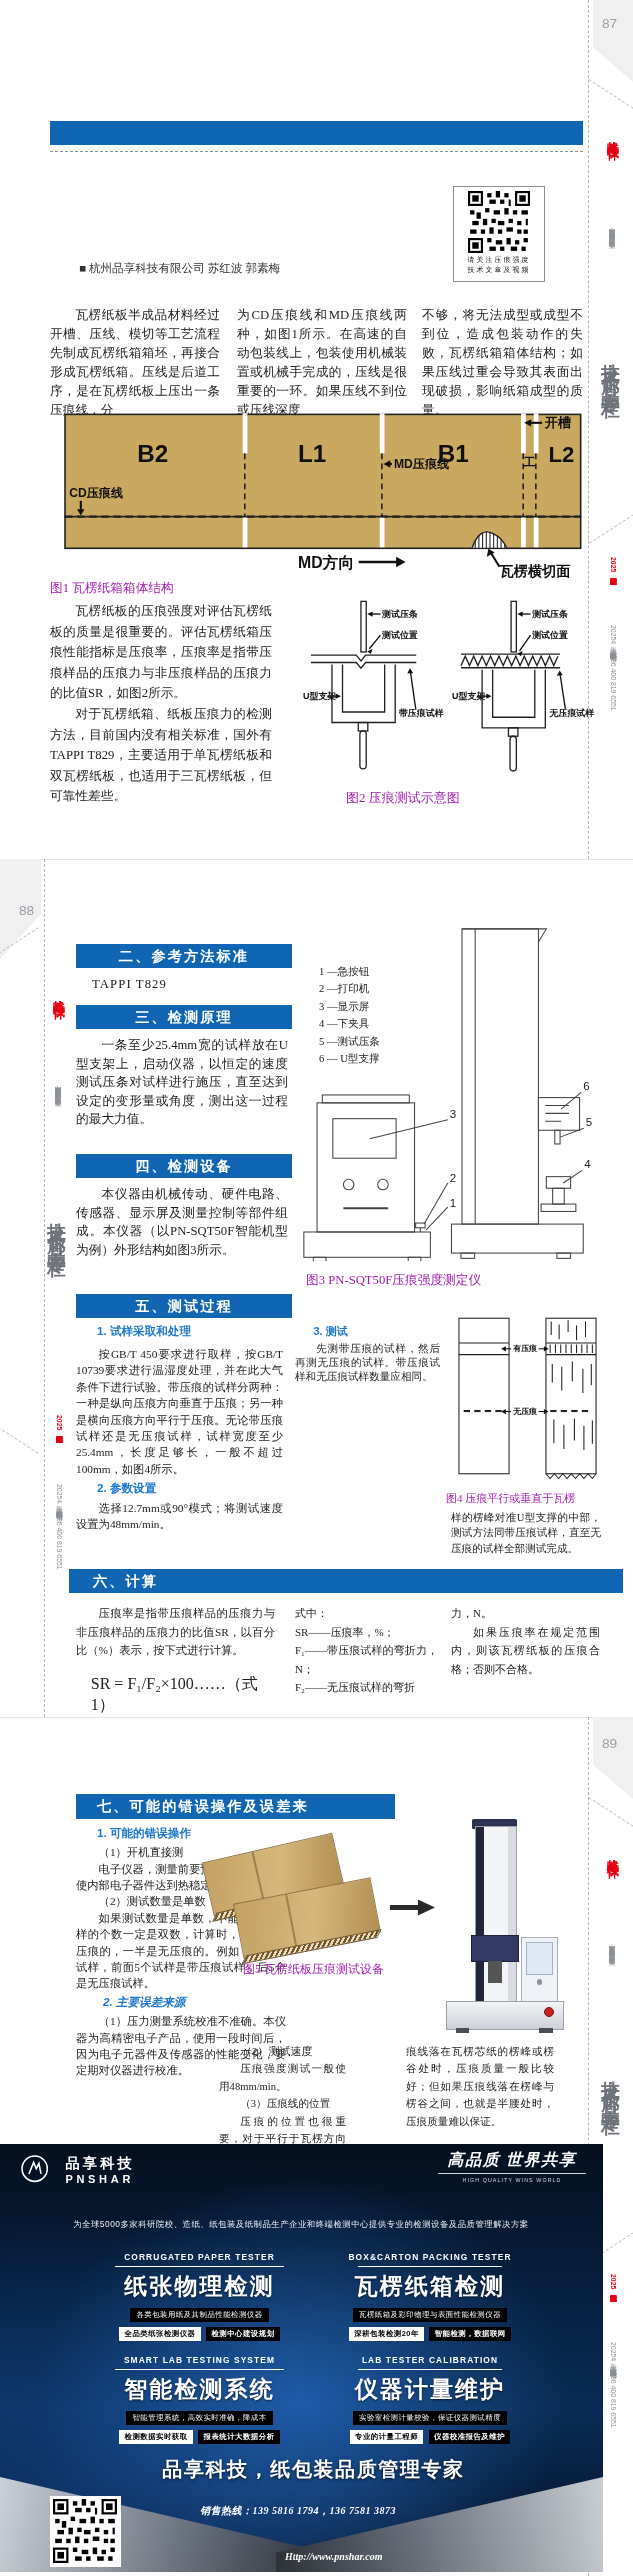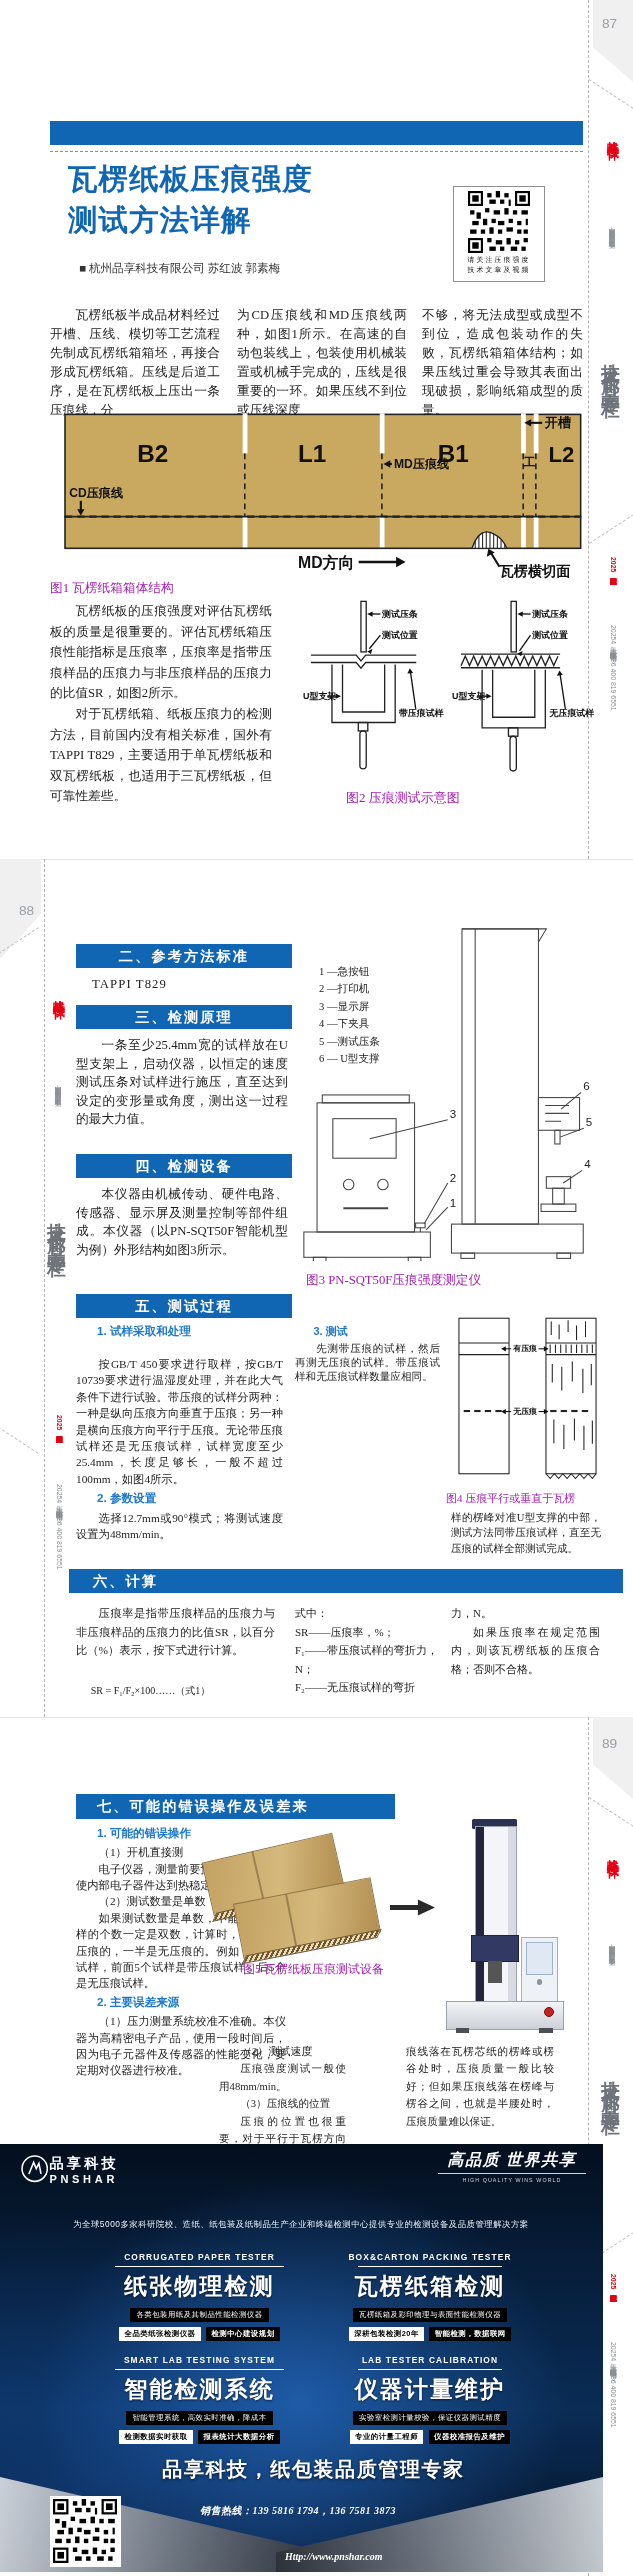--- a/index.html
+++ b/index.html
@@ -58,24 +58,20 @@
   <div class="abs pnum" style="left:602px;top:16px;">87</div>
   <div class="abs v sb-red" style="left:604px;top:131px;font-size:12px;letter-spacing:1.6px;">战略合作伙伴</div>
   <div class="abs v sb-gray" style="left:607px;top:222px;font-size:6.6px;letter-spacing:0.5px;">中国国际瓦楞展 中国国际彩盒展 《国际纸板工业》</div>
   <div class="abs v sb-big" style="left:598px;top:349px;font-size:18.5px;">技术长廊·品享专栏</div>
   <div class="abs v sb-red" style="left:608px;top:557px;font-size:6.9px;">2025中国国际瓦楞展</div>
   <div class="abs v sb-gray" style="left:608px;top:625px;font-size:6.9px;">2025年4月 上海新国际博览中心 电话：+86 400 819 6551</div>
 
   <div class="abs" style="left:50px;top:121px;width:533px;height:24px;background:#1066b2;"></div>
   <div class="abs" style="left:50px;top:151px;width:533px;border-top:1.6px dashed #8d8d8d;"></div>
 
-  <div class="abs" style="left:68px;top:158px;font-size:29.5px;font-weight:bold;color:#1066b2;line-height:41px;letter-spacing:1.1px;">
-    <div>瓦楞纸板压痕强度</div>
-    <div>测试方法详解</div>
-  </div>
   <div class="abs serif" style="left:79px;top:261px;font-size:11.6px;color:#333;">■ 杭州品享科技有限公司  苏红波  郭素梅</div>
 
   <div class="abs qrbox" style="left:453px;top:186px;width:90px;height:94px;">
     <svg width="62" height="62" viewBox="0 0 29 29" style="margin-top:4.2px;">
       <g id="qrpat" fill="#000">
         <rect x="0" y="0" width="7" height="7"></rect>
           <rect x="1" y="1" width="5" height="5" fill="#fff"></rect>
           <rect x="2" y="2" width="3" height="3"></rect>
         <rect x="22" y="0" width="7" height="7"></rect>
           <rect x="23" y="1" width="5" height="5" fill="#fff"></rect>
@@ -304,21 +300,21 @@
     <div>4 —下夹具</div>
     <div>5 —测试压条</div>
     <div>6 — U型支撑</div>
   </div>
   <div class="abs cap" style="left:306px;top:1272px;width:285px;font-size:12.7px;">图3 PN-SQT50F压痕强度测定仪</div>
 
   <div class="abs secbar" style="left:76px;top:1294px;width:216px;height:24px;">五、测试过程</div>
 
   <div class="abs" style="left:76px;top:1324px;width:207px;">
     <div class="bsub" style="font-size:11.6px;margin-left:21px;">1. 试样采取和处理</div>
-    <div class="bt indent" style="font-size:11.3px;line-height:16.4px;margin-top:17px;">按GB/T 450要求进行取样，按GB/T 10739要求进行温湿度处理，并在此大气条件下进行试验。带压痕的试样分两种：一种是纵向压痕方向垂直于压痕；另一种是横向压痕方向平行于压痕。无论带压痕试样还是无压痕试样，试样宽度至少25.4mm，长度足够长，一般不超过100mm，如图4所示。</div>
+    <div class="bt indent" style="font-size:11.3px;line-height:16.4px;margin-top:7px;">按GB/T 450要求进行取样，按GB/T 10739要求进行温湿度处理，并在此大气条件下进行试验。带压痕的试样分两种：一种是纵向压痕方向垂直于压痕；另一种是横向压痕方向平行于压痕。无论带压痕试样还是无压痕试样，试样宽度至少25.4mm，长度足够长，一般不超过100mm，如图4所示。</div>
     <div class="bsub" style="font-size:11.6px;margin-left:21px;margin-top:4.2px;">2. 参数设置</div>
     <div class="bt indent" style="font-size:11.3px;line-height:16.4px;margin-top:3.2px;">选择12.7mm或90°模式；将测试速度设置为48mm/min。</div>
   </div>
 
   <div class="abs" style="left:295px;top:1324px;width:145px;">
     <div class="bsub" style="font-size:11px;margin-left:18.5px;">3. 测试</div>
     <div class="bt indent" style="font-size:10.6px;line-height:14.2px;margin-top:2.6px;">先测带压痕的试样，然后再测无压痕的试样。带压痕试样和无压痕试样数量应相同。</div>
   </div>
 
   <svg class="abs" style="left:451px;top:1314px;" width="153" height="174" viewBox="0 0 290 330">
@@ -385,21 +381,21 @@
       <polygon points="95,185 104,180 104,190"></polygon>
         <polygon points="185,185 176,180 176,190"></polygon>
     </g>
   </svg>
   <div class="abs cap" style="left:446px;top:1491px;width:158px;font-size:11px;">图4 压痕平行或垂直于瓦楞</div>
   <div class="abs bt" style="left:451px;top:1510px;width:150px;font-size:10.6px;line-height:15.3px;">样的楞峰对准U型支撑的中部，测试方法同带压痕试样，直至无压痕的试样全部测试完成。</div>
 
   <div class="abs secbar left" style="left:69px;top:1569px;width:530px;height:24px;">六、计算</div>
   <div class="abs" style="left:76px;top:1604px;width:199px;">
     <div class="bt indent" style="font-size:11.3px;line-height:18.5px;">压痕率是指带压痕样品的压痕力与非压痕样品的压痕力的比值SR，以百分比（%）表示，按下式进行计算。</div>
-    <div class="serif" style="font-size:10px;margin-top:24px;margin-left:14.8px;">SR = F₁/F₂×100……（式1）</div>
+    <div class="serif" style="font-size:16px;margin-top:14px;margin-left:14.8px;">SR = F₁/F₂×100……（式1）</div>
   </div>
   <div class="abs" style="left:295px;top:1604px;width:143px;">
     <div class="bt" style="font-size:11px;line-height:18.5px;">式中：</div>
     <div class="bt" style="font-size:11px;line-height:18.5px;">SR——压痕率，%；</div>
     <div class="bt" style="font-size:11px;line-height:18.5px;">F₁——带压痕试样的弯折力，N；</div>
     <div class="bt" style="font-size:11px;line-height:18.5px;">F₂——无压痕试样的弯折</div>
   </div>
   <div class="abs" style="left:451px;top:1604px;width:149px;">
     <div class="bt" style="font-size:11px;line-height:18.5px;">力，N。</div>
     <div class="bt indent" style="font-size:11px;line-height:18.5px;">如果压痕率在规定范围内，则该瓦楞纸板的压痕合格；否则不合格。</div>
@@ -419,21 +415,21 @@
   <div class="abs v sb-gray" style="left:608px;top:2342px;font-size:6.9px;">2025年4月 上海新国际博览中心 电话：+86 400 819 6551</div>
 
   <div class="abs secbar left" style="left:76px;top:1794px;width:298px;height:25px;padding-left:21px;">七、可能的错误操作及误差来</div>
 
   <div class="abs" style="left:76px;top:1826px;width:210px;">
     <div class="bsub" style="font-size:11.6px;margin-left:21px;">1. 可能的错误操作</div>
     <div class="bt indent" style="font-size:11.3px;line-height:16.4px;margin-top:3.2px;">（1）开机直接测</div>
     <div class="bt indent" style="font-size:11.3px;line-height:16.4px;">电子仪器，测量前要预热30min以上，使内部电子器件达到热稳定平衡。</div>
     <div class="bt indent" style="font-size:11.3px;line-height:16.4px;">（2）测试数量是单数</div>
     <div class="bt indent" style="font-size:11.3px;line-height:16.4px;">如果测试数量是单数，不能打印。试样的个数一定是双数，计算时，一半是带压痕的，一半是无压痕的。例如：有10个试样，前面5个试样是带压痕试样，后5个是无压痕试样。</div>
-    <div class="bsub" style="font-size:11.6px;margin-left:21px;margin-top:3.2px;">2. 主要误差来源</div>
+    <div class="bsub" style="font-size:11.6px;margin-left:27px;margin-top:3.2px;font-style:italic;">2. 主要误差来源</div>
     <div class="bt indent" style="font-size:11.3px;line-height:16.4px;margin-top:3.2px;">（1）压力测量系统校准不准确。本仪器为高精密电子产品，使用一段时间后，因为电子元器件及传感器的性能变化，要定期对仪器进行校准。</div>
   </div>
 
   <div class="abs" style="left:206px;top:1831px;width:182px;height:127px;">
     <div class="cbp" style="left:0;top:16px;width:132px;height:53px;transform:rotate(-13deg);"></div>
     <div class="cbp" style="left:31px;top:59px;width:138px;height:54px;transform:rotate(-11deg);"></div>
   </div>
   <div class="abs" style="left:390px;top:1897px;width:45px;height:21px;background:#2a2a2a;clip-path:polygon(0 38%,62% 38%,62% 12%,100% 50%,62% 88%,62% 62%,0 62%);"></div>
   <div class="abs" style="left:446px;top:1815px;width:116px;height:219px;">
     <div class="abs" style="left:26px;top:4.2px;width:45px;height:9.5px;background:#2b3153;border-radius:1.6px;"></div>
@@ -453,21 +449,21 @@
 
   <div class="abs" style="left:219px;top:2043px;width:127px;">
     <div class="bt indent" style="font-size:11px;line-height:17.4px;">（2）测试速度</div>
     <div class="bt indent" style="font-size:10.6px;line-height:17.4px;">压痕强度测试一般使用48mm/min。</div>
     <div class="bt indent" style="font-size:10.6px;line-height:17.4px;">（3）压痕线的位置</div>
     <div class="bt indent" style="font-size:10.6px;line-height:17.4px;">压痕的位置也很重要，对于平行于瓦楞方向的压痕，压</div>
   </div>
   <div class="abs bt" style="left:406px;top:2043px;width:148px;font-size:10.6px;line-height:17.4px;">痕线落在瓦楞芯纸的楞峰或楞谷处时，压痕质量一般比较好；但如果压痕线落在楞峰与楞谷之间，也就是半腰处时，压痕质量难以保证。</div>
 
   <div class="abs ad" style="left:0;top:2144px;width:603px;height:428px;">
-    <div class="abs" style="left:21px;top:9.5px;display:flex;align-items:center;gap:1px;">
+    <div class="abs" style="left:21px;top:9.5px;display:flex;align-items:center;gap:17px;">
       <svg width="27.4" height="27.4" viewBox="0 0 52 52">
         <circle cx="26" cy="26" r="24" fill="none" stroke="#fff" stroke-width="3"></circle>
         <path d="M15,36 L24,14 L29,26 L34,16 L38,36" fill="none" stroke="#fff" stroke-width="3"></path>
       </svg>
       <div>
         <div style="color:#fff;font-size:14.2px;font-weight:bold;letter-spacing:3.2px;">品享科技</div>
         <div style="color:#fff;font-size:11px;font-weight:bold;letter-spacing:3.7px;">PNSHAR</div>
       </div>
     </div>
     <div class="abs" style="left:433px;top:6.3px;width:158px;text-align:center;">

